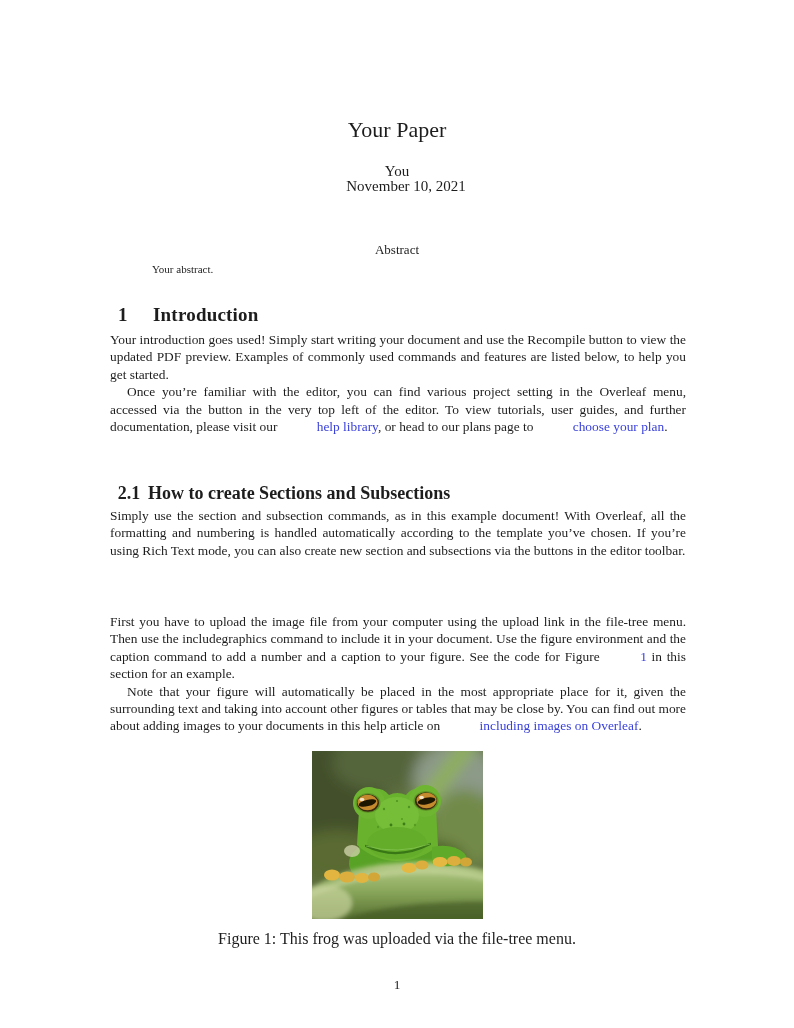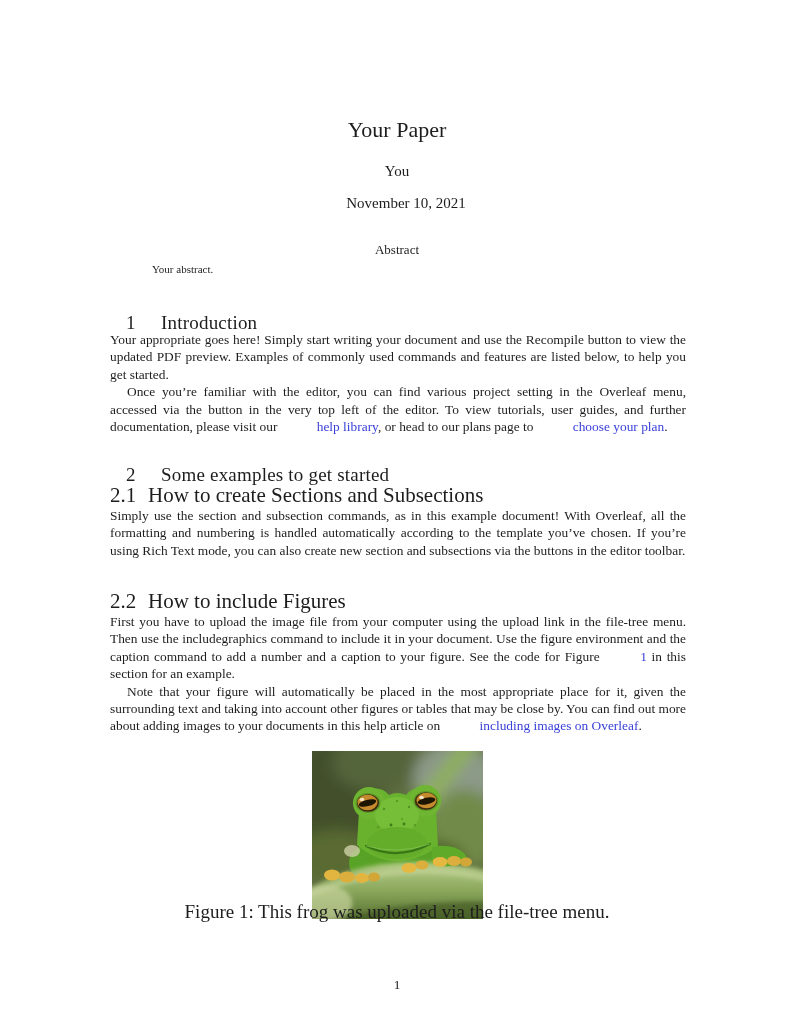--- a/index.html
+++ b/index.html
@@ -8,33 +8,33 @@
     width: 794px;
     height: 1028px;
     background: #ffffff;
     font-family: "Liberation Serif", serif;
     color: #1d1d1d;
     overflow: hidden;
   }
   .centered { position: absolute; left: 0; right: 0; text-align: center; margin: 0; }
   #doc-title   { top: 117px; font-size: 22px; font-weight: normal; }
   #doc-author  { top: 163px; font-size: 15px; }
-  #doc-date    { top: 195px; font-size: 15px; margin-left: 18px; }
+  #doc-date    { top: 178px; font-size: 15px; margin-left: 18px; }
   #abstract-heading { top: 242px; font-size: 13px; font-weight: normal; }
   #abstract-body {
     position: absolute; top: 261px; left: 138px; width: 518px;
     font-size: 11px; line-height: 16px; margin: 0; text-indent: 14px;
   }
   h1.sec-heading {
-    position: absolute; left: 110px; margin: 16px;
-    font-size: 19px; font-weight: normal; letter-spacing: 0.2px;
+    position: absolute; left: 110px; margin: 8px;
+    font-size: 19px; font-weight: bold; letter-spacing: 0.2px;
   }
   h2.sub-heading {
     position: absolute; left: 110px; margin: 0;
-    font-size: 21px; font-weight: normal;
+    font-size: 18px; font-weight: bold; text-align: center;
   }
   #sec1-heading { top: 296px; }
   #sec2-heading { top: 448px; }
   #sub21-heading { top: 483px; }
   #sub22-heading { top: 589px; }
   .sec-num { display: inline-block; width: 35px; }
   .sub-num { display: inline-block; width: 38px; }
   .body-block {
     position: absolute; left: 110px; width: 576px;
     font-size: 13.4px; line-height: 17.4px; text-align: justify;
@@ -42,51 +42,49 @@
   #sec1-body  { top: 331px; }
   #sub21-body { top: 507px; }
   #sub22-body { top: 613px; }
   .body-block p { margin: 0; }
   .body-block p.indent { text-indent: 17px; }
   a.link { text-decoration: none; cursor: pointer; margin-left: 36px; }
   #figure-wrap {
     position: absolute; top: 751px; left: 312px;
     width: 171px; height: 168px; line-height: 0;
   }
-  #figure-caption { top: 901px; font-size: 19px; }
+  #figure-caption { top: 930px; font-size: 16px; }
   #page-number   { top: 977px; font-size: 13.4px; }
 </style>
 </head>
 <body>
 
 <div class="page">
 
   <p class="centered" id="doc-title">Your Paper</p>
   <p class="centered" id="doc-author">You</p>
   <p class="centered" id="doc-date">November 10, 2021</p>
 
   <p class="centered" id="abstract-heading">Abstract</p>
   <p id="abstract-body">Your abstract.</p>
 
   <h1 class="sec-heading" id="sec1-heading"><span class="sec-num">1</span><span>Introduction</span></h1>
 
   <div class="body-block" id="sec1-body">
-    <p>Your appropriate goes here! Simply start writing your document and use the Recompile button to view the updated PDF preview. Examples of commonly used commands and features are listed below, to help you get started.</p>
+    <p>Your introduction goes used! Simply start writing your document and use the Recompile button to view the updated PDF preview. Examples of commonly used commands and features are listed below, to help you get started.</p>
     <p class="indent"><span>Once you’re familiar with the editor, you can find various project setting in the Overleaf menu, accessed via the button in the very top left of the editor. To view tutorials, user guides, and further documentation, please visit our </span><a class="link" style="color: rgb(58, 65, 216);">help library</a><span>, or head to our plans page to </span><a class="link" style="color: rgb(58, 65, 216);">choose your plan</a><span>.</span></p>
   </div>
 
-  <h1 class="sec-heading" id="sec2-heading"><span class="sec-num">2</span><span>Some examples to get started</span></h1>
 
   <h2 class="sub-heading" id="sub21-heading"><span class="sub-num">2.1</span><span>How to create Sections and Subsections</span></h2>
 
   <div class="body-block" id="sub21-body">
     <p>Simply use the section and subsection commands, as in this example document! With Overleaf, all the formatting and numbering is handled automatically according to the template you’ve chosen. If you’re using Rich Text mode, you can also create new section and subsections via the buttons in the editor toolbar.</p>
   </div>
 
-  <h2 class="sub-heading" id="sub22-heading"><span class="sub-num">2.2</span><span>How to include Figures</span></h2>
 
   <div class="body-block" id="sub22-body">
     <p><span>First you have to upload the image file from your computer using the upload link in the file-tree menu. Then use the includegraphics command to include it in your document. Use the figure environment and the caption command to add a number and a caption to your figure. See the code for Figure </span><a class="link" style="color: rgb(58, 65, 216);">1</a><span> in this section for an example.</span></p>
     <p class="indent"><span>Note that your figure will automatically be placed in the most appropriate place for it, given the surrounding text and taking into account other figures or tables that may be close by. You can find out more about adding images to your documents in this help article on </span><a class="link" style="color: rgb(58, 65, 216);">including images on Overleaf</a><span>.</span></p>
   </div>
 
   <div id="figure-wrap">
     <svg viewBox="0 0 171 168" width="171" height="168">
       <defs>
         <filter id="b8" x="-40%" y="-40%" width="180%" height="180%">

